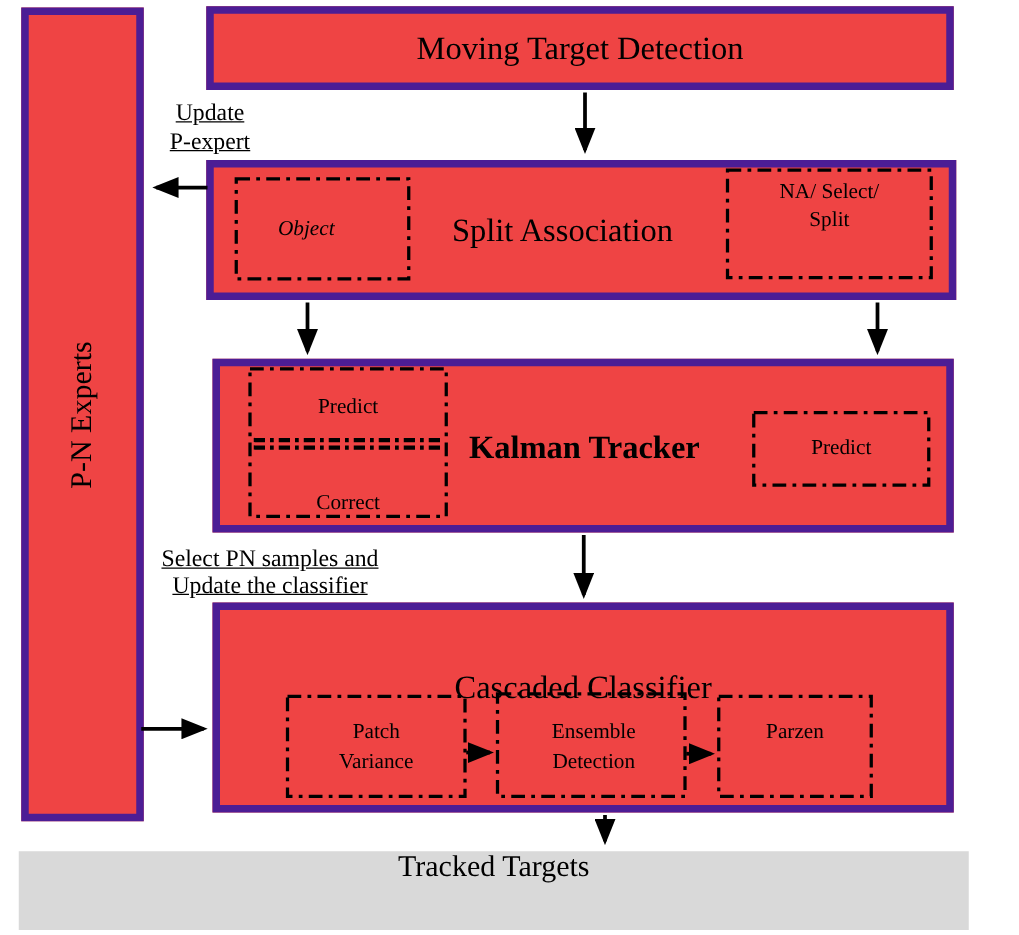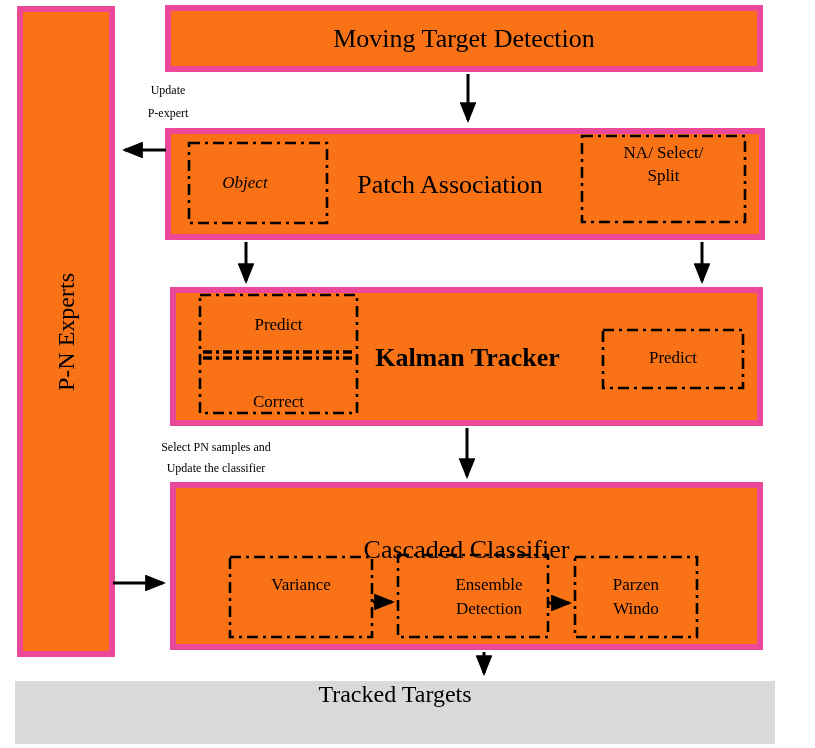--- a/index.html
+++ b/index.html
@@ -1,28 +1,28 @@
 <!DOCTYPE html>
 <html><head>
 <meta charset="utf-8">
 <style>
   html,body{margin:0;padding:0;background:#ffffff;}
   .stage{
     position:relative;width:815px;height:748px;background:#ffffff;
     font-family:"Liberation Serif","DejaVu Serif",serif;color:#000;
     overflow:hidden;
   }
-  .box{position:absolute;box-sizing:border-box;border:6px solid #ec4899;background:#f97316;}
+  .box{position:absolute;box-sizing:border-box;border:6px solid #4c1d95;background:#ef4444;}
   .bar{position:absolute;box-sizing:border-box;background:#d9d9d9;}
   .svglayer{position:absolute;left:0;top:0;pointer-events:none;}
   .lbl{position:absolute;text-align:center;white-space:nowrap;}
   .lbl span{display:block;}
   .title{font-size:26px;line-height:30px;}
   .small{font-size:17px;line-height:24px;}
-  .annot{font-size:12px;line-height:22px;}
+  .annot{font-size:19px;line-height:22px;text-decoration:underline;}
   .vtext{
     position:absolute;left:50%;top:50%;
     transform:translate(-50%,-50%) rotate(-90deg);
     font-size:24px;white-space:nowrap;
   }
   .pn-box{left:17px;top:6px;width:98px;height:651px;}
   .mtd-box{left:165px;top:5px;width:598px;height:67px;display:flex;align-items:center;justify-content:center;}
   .da-box{left:165px;top:128px;width:600px;height:112px;}
   .kalman-box{left:170px;top:287px;width:593px;height:139px;}
   .cascaded-box{left:170px;top:482px;width:593px;height:168px;}
@@ -77,51 +77,51 @@
       <line x1="246" y1="242" x2="246" y2="281" marker-end="url(#ah)"></line>
       <line x1="702" y1="242" x2="702" y2="281" marker-end="url(#ah)"></line>
       <line x1="467" y1="428" x2="467" y2="476" marker-end="url(#ah)"></line>
       <line x1="113" y1="583" x2="163" y2="583" marker-end="url(#ah)"></line>
       <line x1="373" y1="602" x2="392" y2="602" marker-end="url(#ah)"></line>
       <line x1="549" y1="603" x2="569" y2="603" marker-end="url(#ah)"></line>
       <line x1="484" y1="652" x2="484" y2="673" marker-end="url(#ah)"></line>
     </g>
   </svg>
 
-  <div class="lbl title" style="left:330px;top:170px;width:240px;">Patch Association</div>
+  <div class="lbl title" style="left:330px;top:170px;width:240px;">Split Association</div>
 
   <div class="lbl title" style="left:360px;top:343px;width:215px;font-weight:bold;">Kalman Tracker</div>
 
   <div class="lbl title" style="left:170px;top:502px;width:593px;margin-top:33px;">Cascaded Classifier</div>
 
   <div class="lbl small" style="left:176px;top:171px;width:138px;font-style:italic;">Object</div>
 
   <div class="lbl small" style="left:582px;top:141px;width:163px;line-height:23px;">
     <span>NA/ Select/</span>
     <span>Split</span>
   </div>
 
   <div class="lbl small" style="left:200px;top:313px;width:157px;">Predict</div>
 
   <div class="lbl small" style="left:200px;top:377px;width:157px;margin-top:13px;">Correct</div>
 
   <div class="lbl small" style="left:603px;top:346px;width:140px;">Predict</div>
 
   <div class="lbl small" style="left:230px;top:573px;width:142px;">
+    <span>Patch</span>
     <span>Variance</span>
   </div>
 
-  <div class="lbl small" style="left:414px;top:573px;width:150px;">
+  <div class="lbl small" style="left:400px;top:573px;width:150px;">
     <span>Ensemble</span>
     <span>Detection</span>
   </div>
 
   <div class="lbl small" style="left:575px;top:573px;width:122px;">
     <span>Parzen</span>
-    <span>Windo</span>
   </div>
 
   <div class="lbl annot" style="left:118px;top:79px;width:100px;line-height:23px;">
     <span>Update</span>
     <span>P-expert</span>
   </div>
 
   <div class="lbl annot" style="left:116px;top:437px;width:200px;line-height:21px;">
     <span>Select PN samples and</span>
     <span>Update the classifier</span>

